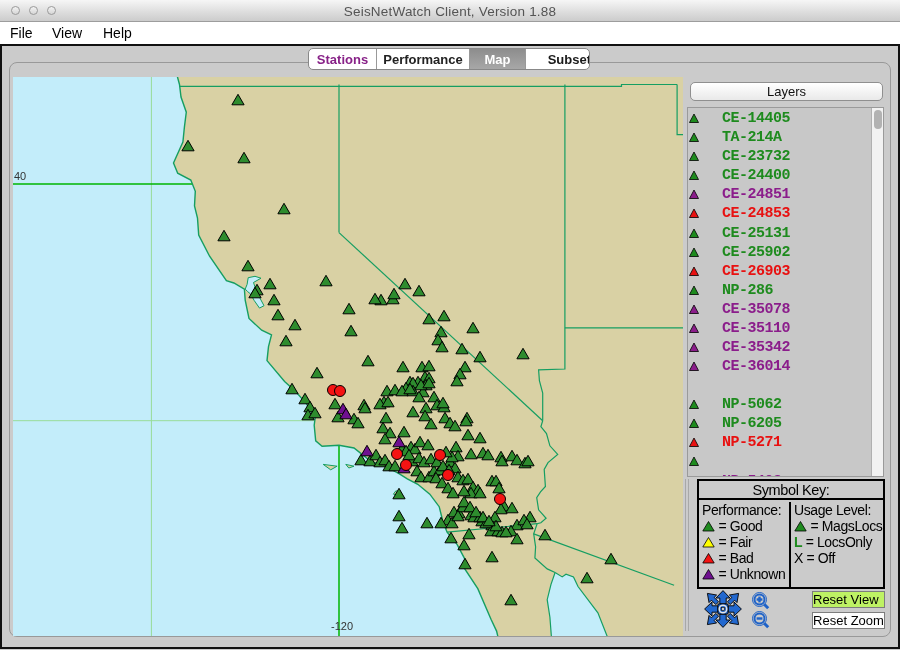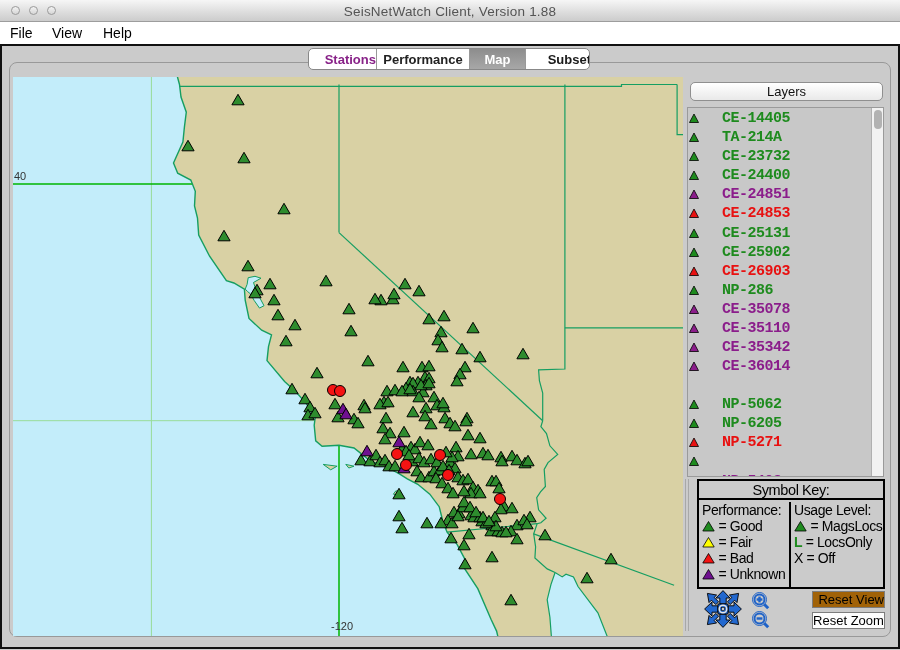--- a/index.html
+++ b/index.html
@@ -246,21 +246,21 @@
 <circle cx="327" cy="314" r="5.5" fill="#f41313"></circle>
 <circle cx="384" cy="377" r="5.5" fill="#f41313"></circle>
 <circle cx="393" cy="388" r="5.5" fill="#f41313"></circle>
 <circle cx="427" cy="378" r="5.5" fill="#f41313"></circle>
 <circle cx="435" cy="398" r="5.5" fill="#f41313"></circle>
 <circle cx="487" cy="422" r="5.5" fill="#f41313"></circle>
 </g>
     </svg>
 </div>
 <div class="abs" style="left:308px;top:48px;width:282px;height:22px;border:1px solid #888;border-radius:5px;background:#fff;overflow:hidden;font-size:13px;font-weight:bold;">
-  <div class="abs" style="left:0;top:0;width:68px;height:22px;border-right:1px solid #999;color:#882288;text-align:right;line-height:21px;">Stations</div>
+  <div class="abs" style="left:0;top:0;width:68px;height:22px;border-right:1px solid #999;color:#882288;text-align:center;line-height:21px;">Stations</div>
   <div class="abs" style="left:68px;top:0;width:93px;height:22px;border-right:1px solid #999;color:#222;text-align:center;line-height:21px;">Performance</div>
   <div class="abs" style="left:161px;top:0;width:56px;height:22px;border-right:1px solid #999;color:#fff;text-align:center;line-height:21px;background:linear-gradient(#8d8d8d,#aaaaaa);">Map</div>
   <div class="abs" style="left:217px;top:0;width:65px;height:22px;color:#1a1a1a;text-align:right;line-height:21px;">Subset</div>
 </div>
 <div class="abs" style="left:690px;top:82px;width:193px;height:19px;border:1px solid #8f8f8f;border-radius:5px;background:linear-gradient(#ffffff,#e9e9e9);text-align:center;font-size:13px;line-height:17px;color:#111;">Layers</div>
 <div class="abs" style="left:687px;top:107px;width:197px;height:370px;border:1px solid #9a9a9a;background:#c8c8c8;overflow:hidden;">
 <div style="position:absolute;left:1px;top:1.0px;width:180px;height:19px;">
       <svg width="12" height="12" style="position:absolute;left:0;top:4px">
         <polygon points="5,1 0.5,9.5 9.5,9.5" fill="#1e8b1e" stroke="#000" stroke-width="0.8"></polygon>
       </svg>
@@ -423,13 +423,13 @@
 <circle cx="10.5" cy="9.5" r="5" stroke-width="2"></circle>
 <line x1="7.6" y1="9.5" x2="13.4" y2="9.5" stroke-width="2.4"></line>
 <line x1="10.5" y1="6.6" x2="10.5" y2="12.4" stroke-width="2.4"></line>
 <line x1="15.2" y1="14.2" x2="19.2" y2="18.2" stroke-width="3"></line>
 <circle cx="10.5" cy="28.5" r="7" stroke-width="1"></circle>
 <circle cx="10.5" cy="28.5" r="5" stroke-width="2"></circle>
 <line x1="7.6" y1="28.5" x2="13.4" y2="28.5" stroke-width="2.4"></line>
 <line x1="15.2" y1="33.2" x2="19.2" y2="37.2" stroke-width="3"></line>
 </g>
 </svg>
-<div class="abs" style="left:812px;top:591px;width:73px;height:17px;background:#a16207;border:1px solid #7d7d7d;text-align:right;font-size:13px;line-height:15px;color:#000;">Reset View</div>
+<div class="abs" style="left:812px;top:591px;width:73px;height:17px;background:#bef264;border:1px solid #7d7d7d;text-align:left;font-size:13px;line-height:15px;color:#000;">Reset View</div>
 <div class="abs" style="left:812px;top:612px;width:73px;height:17px;background:#fdfdfd;border:1px solid #7d7d7d;text-align:center;font-size:13px;line-height:15px;color:#000;">Reset Zoom</div>
 </body></html>

